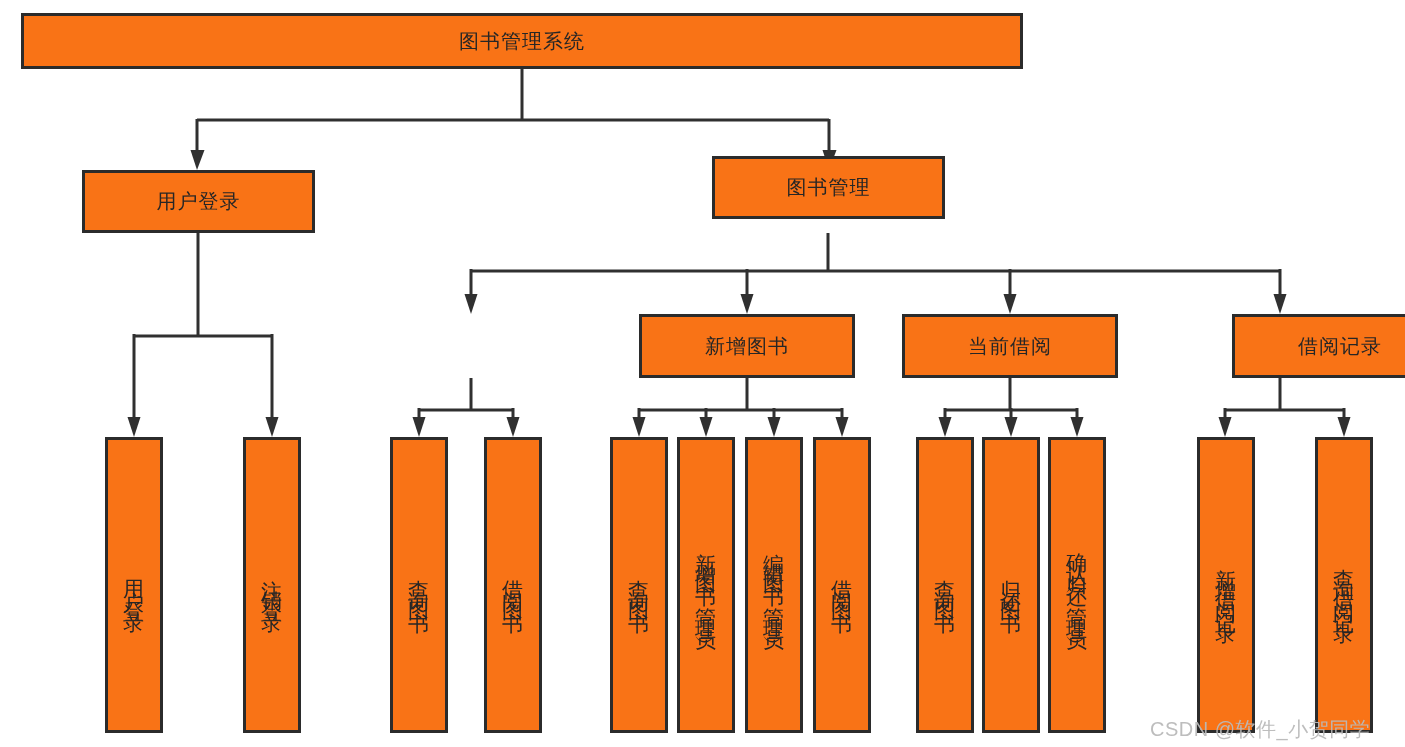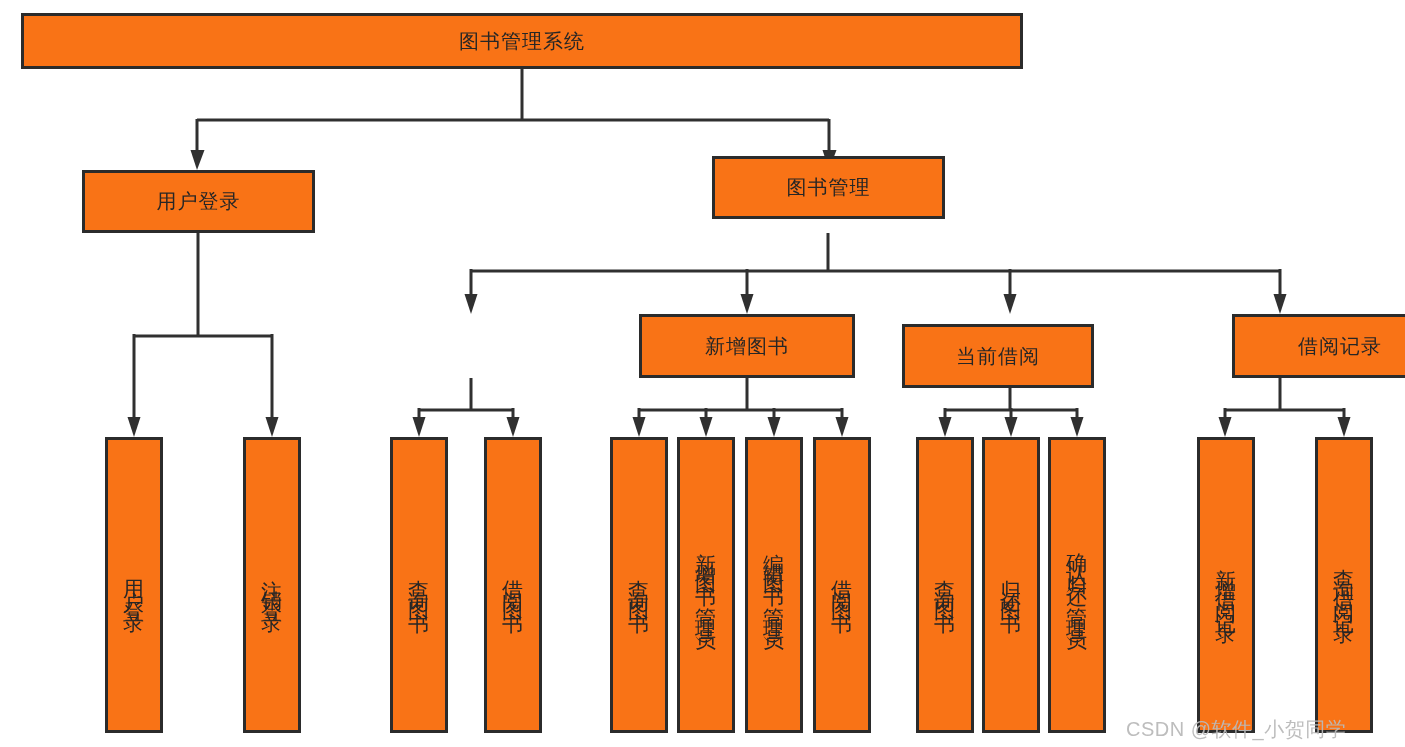--- a/index.html
+++ b/index.html
@@ -40,21 +40,21 @@
   .box.v .lbl {
     writing-mode: vertical-lr;
     text-orientation: mixed;
     font-size: 21px;
     line-height: 1;
     letter-spacing: 11px;
     white-space: nowrap;
   }
   .watermark {
     position: absolute;
-    left: 1126px;
+    left: 1150px;
     top: 716px;
     font-size: 20px;
     color: rgba(185, 185, 185, 0.95);
     letter-spacing: 0.5px;
     white-space: nowrap;
     z-index: 5;
   }
 </style>
 </head>
 <body>
@@ -115,21 +115,21 @@
   <div class="box h" style="left:82px;top:170px;width:233px;height:63px">
     <span class="lbl">用户登录</span>
   </div>
   <div class="box h" style="left:712px;top:156px;width:233px;height:63px">
     <span class="lbl">图书管理</span>
   </div>
 
   <div class="box h" style="left:639px;top:314px;width:216px;height:64px">
     <span class="lbl">新增图书</span>
   </div>
-  <div class="box h" style="left:902px;top:324px;width:192px;height:64px">
+  <div class="box h" style="left:902px;top:314px;width:216px;height:64px">
     <span class="lbl">当前借阅</span>
   </div>
   <div class="box h" style="left:1232px;top:314px;width:216px;height:64px">
     <span class="lbl">借阅记录</span>
   </div>
 
   <div class="box v" style="left:105px;top:437px;width:58px;height:296px">
     <span class="lbl">用户登录</span>
   </div>
   <div class="box v" style="left:243px;top:437px;width:58px;height:296px">

